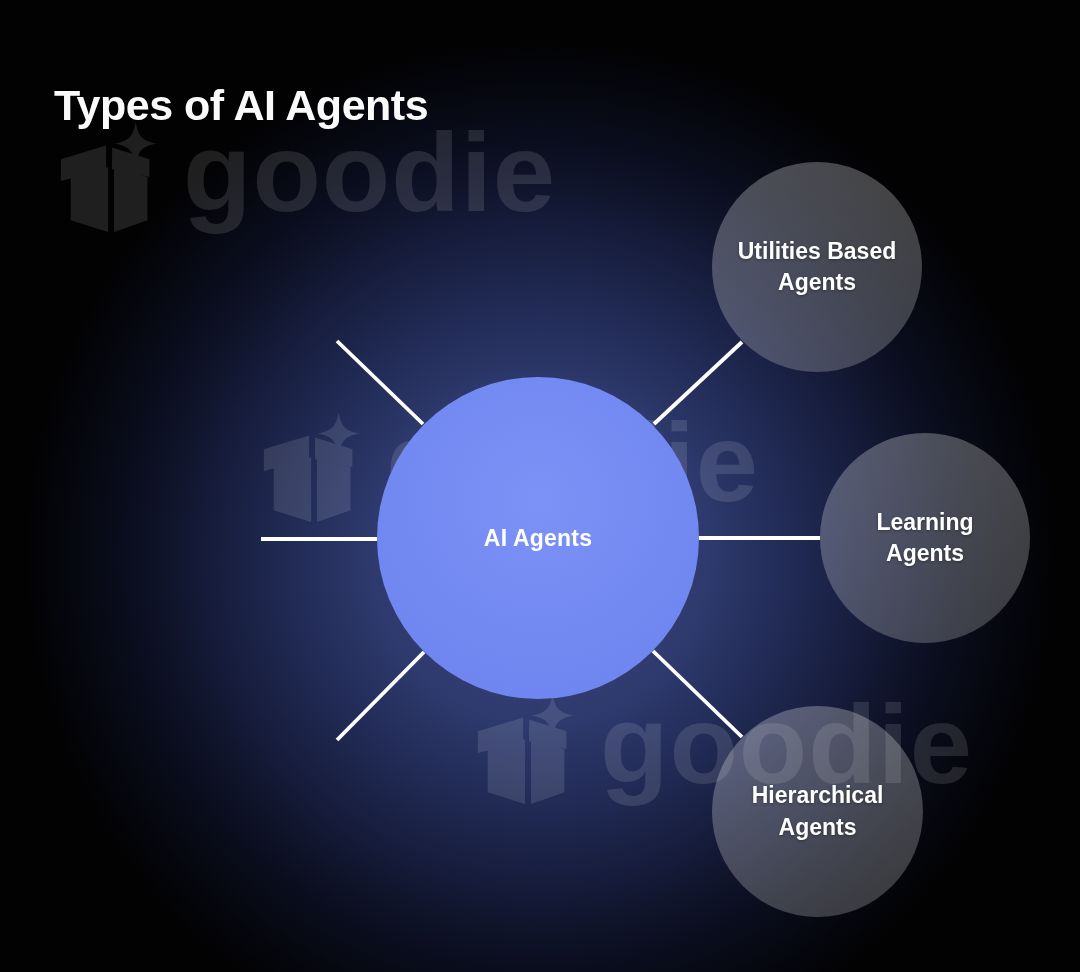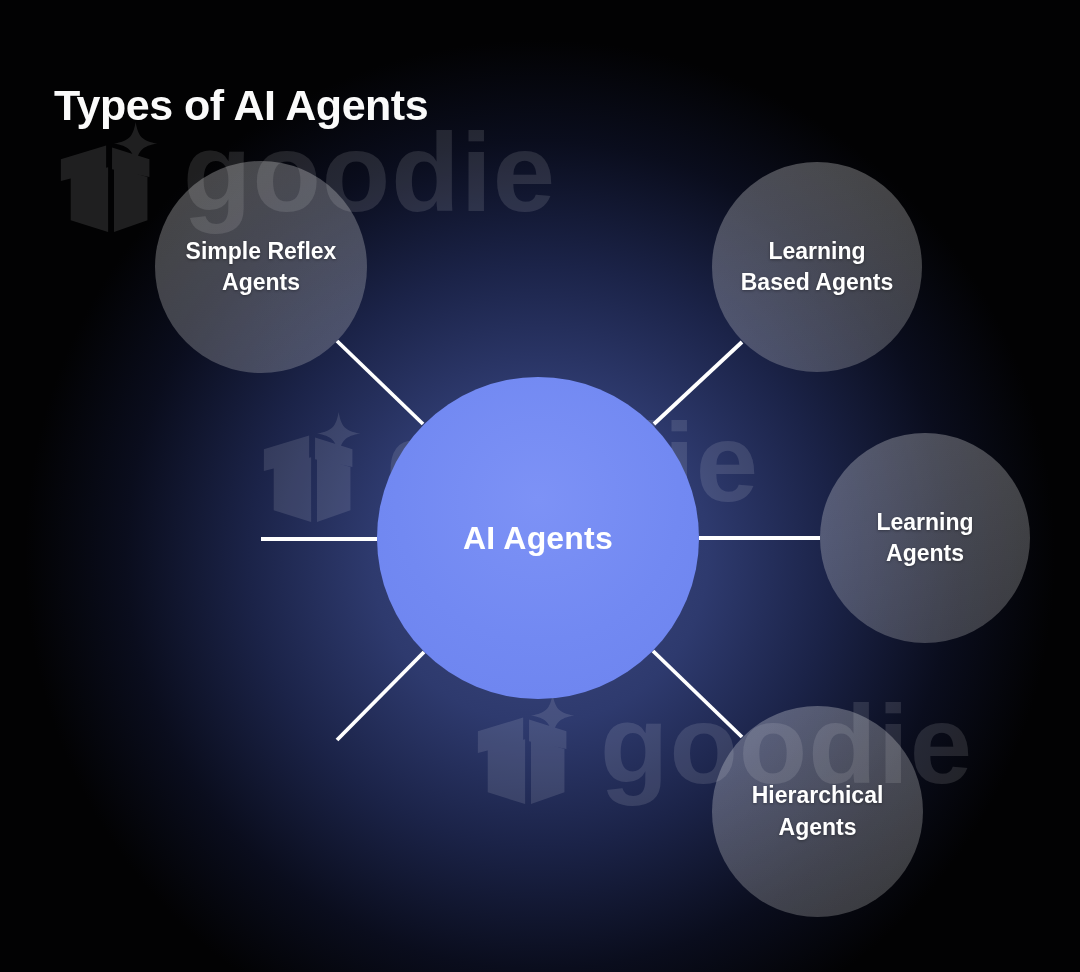--- a/index.html
+++ b/index.html
@@ -66,21 +66,21 @@
 
   
   .center-node{
     position:absolute;left:377px;top:377px;
     width:322px;height:322px;border-radius:50%;
     background:radial-gradient(circle at 50% 38%, #7d92f6 0%, #7289f2 55%, #6c83ee 100%);
     display:flex;align-items:center;justify-content:center;
     z-index:4;
   }
   .center-label{
-    font-size:32px;font-weight:700;color:#ffffff;
+    font-size:23px;font-weight:700;color:#ffffff;
     letter-spacing:0.2px;
   }
 </style>
 </head>
 <body>
 
 <div class="canvas">
 
   <div class="watermark wm-1">
     <svg class="wm-logo" viewBox="0 0 120 120">
@@ -117,26 +117,23 @@
 
   <svg class="connectors" width="1080" height="972">
     <line x1="423" y1="424" x2="337" y2="341" stroke="#ffffff" stroke-width="3.8"></line>
     <line x1="654" y1="424" x2="742" y2="342" stroke="#ffffff" stroke-width="3.8"></line>
     <line x1="377" y1="539" x2="261" y2="539" stroke="#ffffff" stroke-width="3.8"></line>
     <line x1="699" y1="538" x2="820" y2="538" stroke="#ffffff" stroke-width="3.8"></line>
     <line x1="424" y1="652" x2="337" y2="740" stroke="#ffffff" stroke-width="3.8"></line>
     <line x1="653" y1="651" x2="742" y2="737" stroke="#ffffff" stroke-width="3.8"></line>
   </svg>
 
-  <div class="node n-simple">
-    <div class="node-label">Simple Reflex Agents</div>
-  </div>
 
   <div class="node n-utilities">
-    <div class="node-label">Learning Based Agents</div>
+    <div class="node-label">Utilities Based Agents</div>
   </div>
 
 
   <div class="node n-learning">
     <div class="node-label">Learning Agents</div>
   </div>
 
 
   <div class="node n-hierarchical">
     <div class="node-label">Hierarchical Agents</div>

